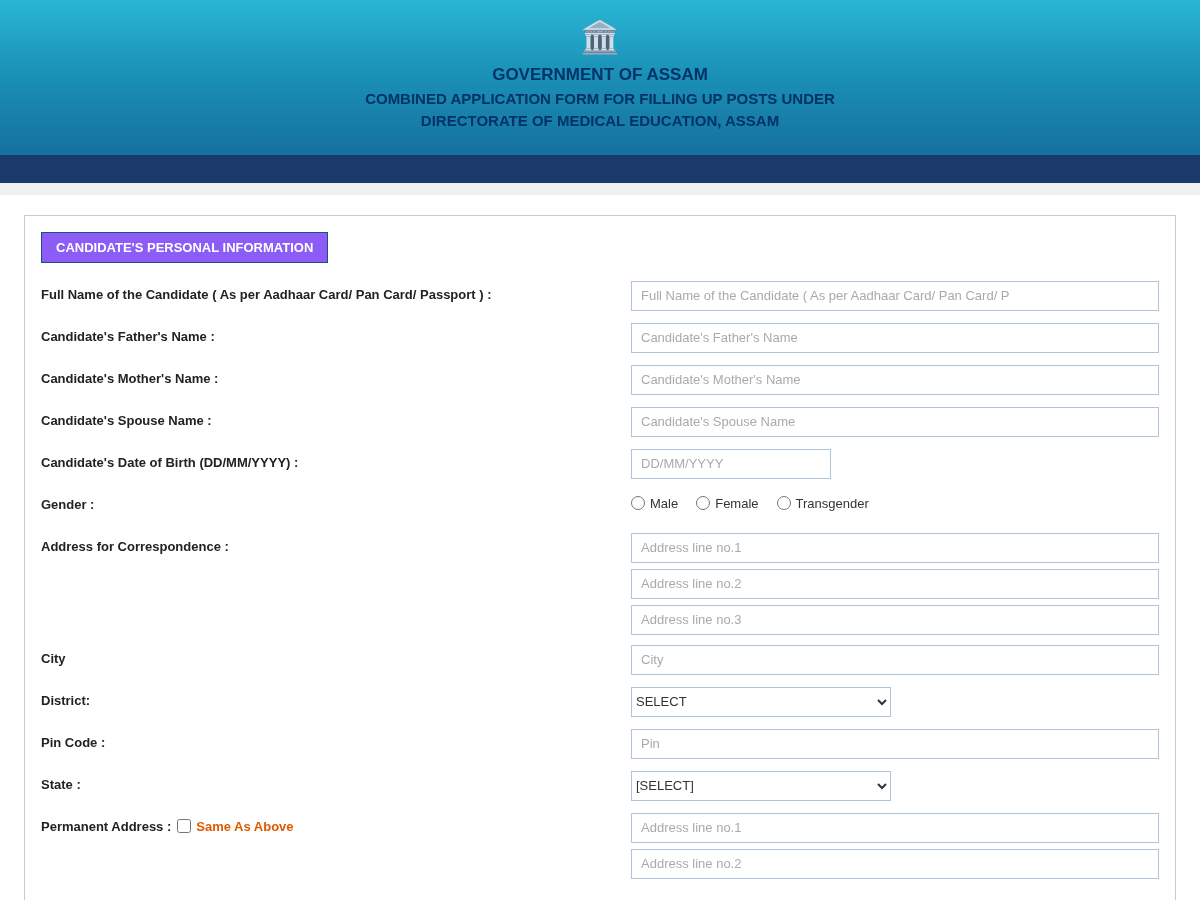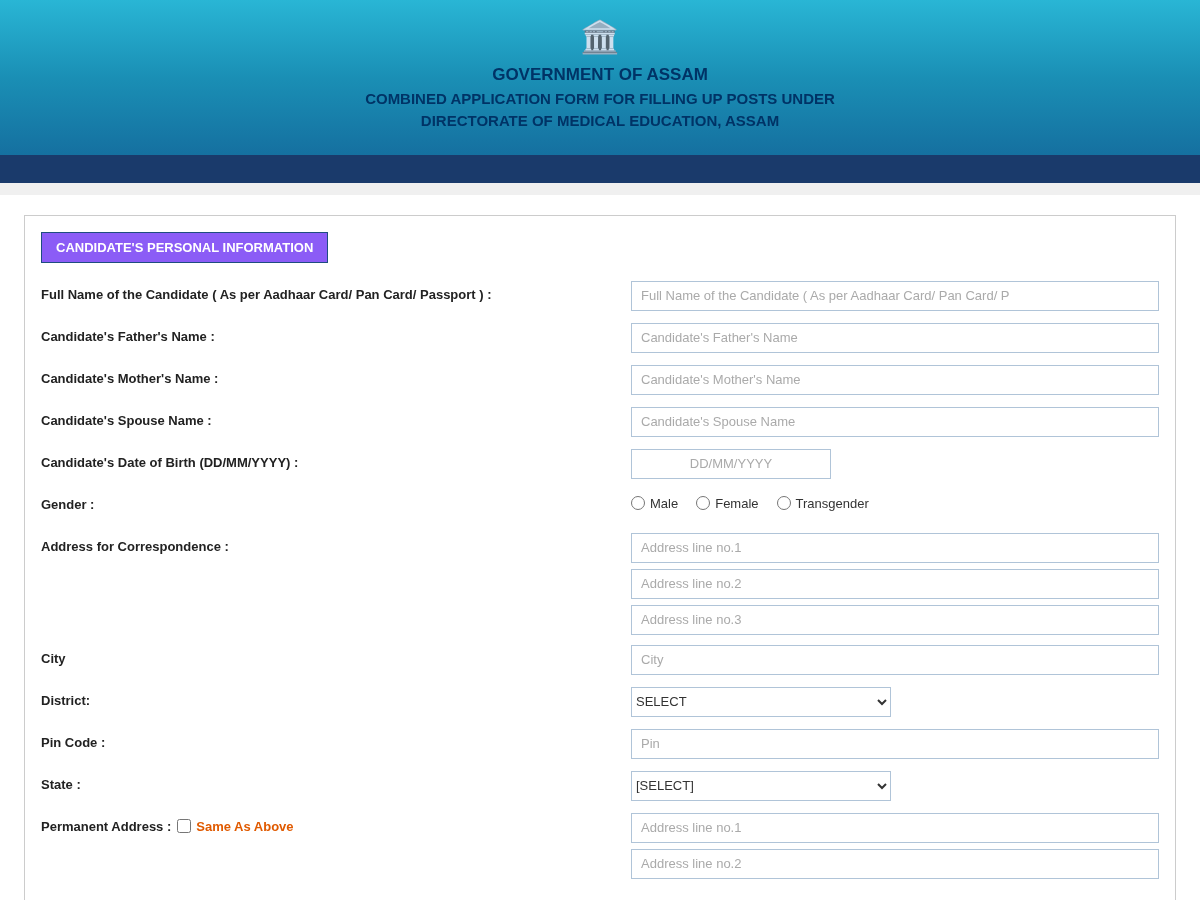--- a/index.html
+++ b/index.html
@@ -89,21 +89,20 @@
       height: 30px;
     }
 
     input[type="text"]::placeholder,
     input[type="date"]::placeholder {
       color: #aaa;
     }
 
     .dob-input {
       width: 200px !important;
-      text-align: center;
     }
 
     .gender-group {
       display: flex;
       align-items: center;
       gap: 18px;
       padding-top: 5px;
     }
 
     .gender-option {

